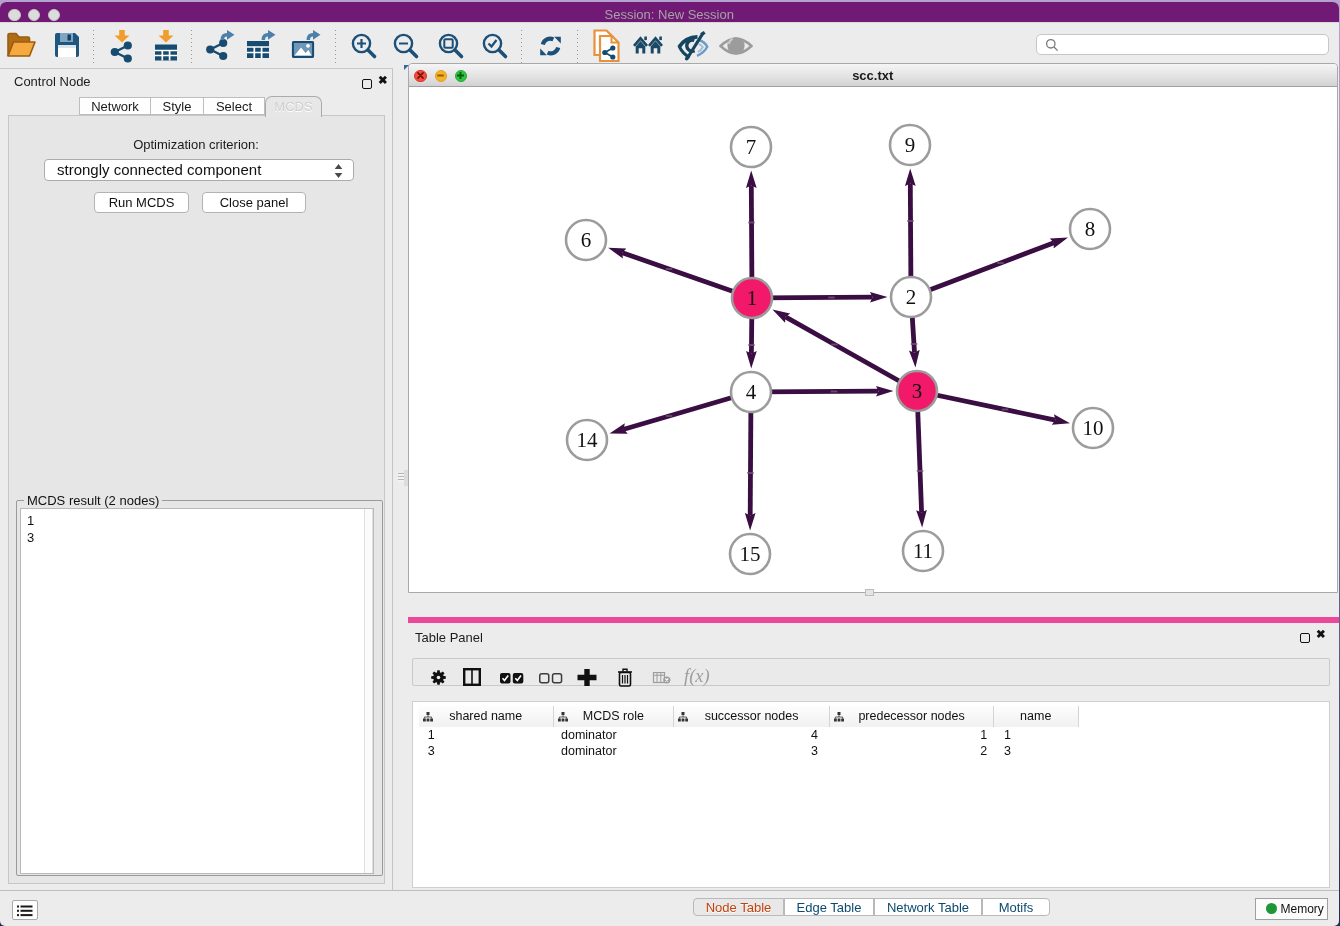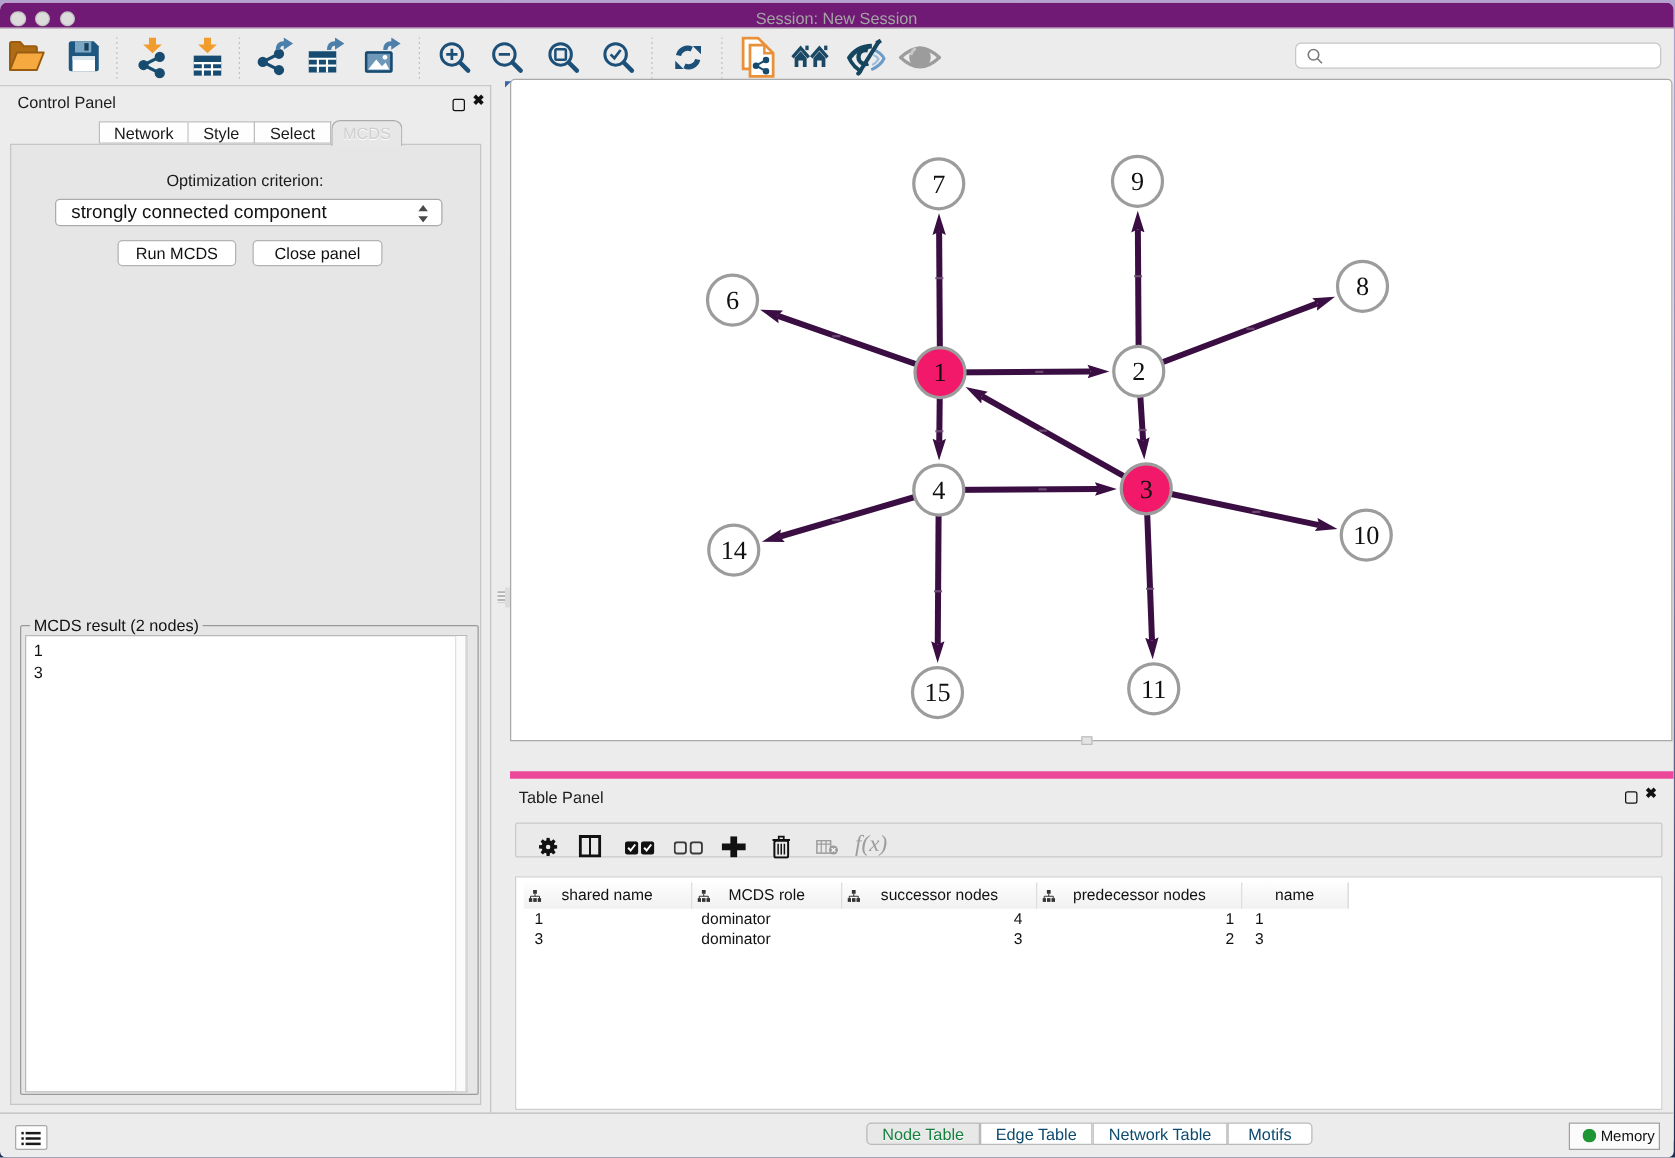--- a/index.html
+++ b/index.html
@@ -214,21 +214,21 @@
     <div class="tsep" style="left:577px;"></div>
     <div class="search">
       <svg width="14" height="14" style="position:absolute;left:8px;top:3px;" viewBox="0 0 14 14">
           <circle cx="5.8" cy="5.8" r="4.2" fill="none" stroke="#7a7a7a" stroke-width="1.3"></circle>
           <line x1="9" y1="9" x2="12.6" y2="12.6" stroke="#7a7a7a" stroke-width="1.3"></line>
         </svg>
     </div>
   </div>
 
   <div class="cpanel">
-    <div class="ptitle">Control Panel</div>
+    <div class="ptitle">Control Node</div>
     <div class="wbtn-max" style="left:362px; top:10px;"></div>
     <div class="wbtn-x" style="left:378px; top:4px;">✖</div>
     <div class="cptab first" style="left:79px; top:28px; width:72px;">Network</div>
     <div class="cptab" style="left:151px; top:28px; width:53px;">Style</div>
     <div class="cptab" style="left:204px; top:28px; width:61px;">Select</div>
     <div class="cpcontent"></div>
     <div class="mcdstab">MCDS</div>
     <div class="optlabel">Optimization criterion:</div>
     <div class="dropdown">strongly connected component
       <svg width="9" height="14" style="position:absolute; right:10px; top:4px;" viewBox="0 0 9 14">
@@ -238,20 +238,38 @@
     </div>
     <div class="btn" style="left:94px; top:122.5px; width:95px;">Run MCDS</div>
     <div class="btn" style="left:202px; top:122.5px; width:104px;">Close panel</div>
     <div class="groupbox">
       <div class="grouplabel">MCDS result (2 nodes)</div>
       <div class="resultarea">1<br>3<div class="rscroll"></div></div>
     </div>
   </div>
 
   <div class="netwin">
+    <div class="nettitle">
+      <div class="tl" style="left:5px; background:#ee4d40; border:1px solid #d8382c;">
+          <svg width="12" height="12" viewBox="0 0 12 12">
+            <path d="M3.2 3.2 L8.8 8.8 M8.8 3.2 L3.2 8.8" stroke="#7e0f05" stroke-width="1.8" stroke-linecap="round"></path>
+          </svg>
+        </div>
+      <div class="tl" style="left:25.5px; background:#f6b32a; border:1px solid #e0a024;">
+          <svg width="12" height="12" viewBox="0 0 12 12">
+            <line x1="2.4" y1="6" x2="9.6" y2="6" stroke="#985d03" stroke-width="2"></line>
+          </svg>
+        </div>
+      <div class="tl" style="left:45.5px; background:#31c23f; border:1px solid #27a837;">
+          <svg width="12" height="12" viewBox="0 0 12 12">
+            <path d="M6 2.2 V9.8 M2.2 6 H9.8" stroke="#035e0c" stroke-width="2"></path>
+          </svg>
+        </div>
+      <div class="nettext">scc.txt</div>
+    </div>
     <svg id="graph" width="928" height="506" style="position:absolute; left:0; top:23px;" viewBox="0 0 928 506">
       <defs>
         <marker id="arw" markerWidth="19" markerHeight="11.5" refX="2.5" refY="5.75" orient="auto" markerUnits="userSpaceOnUse">
           <path d="M0,0.4 L17.5,5.75 L0,11.1 L2.6,5.75 Z" fill="#3a0e42"></path>
         </marker>
       </defs>
       <g stroke="#3a0e42" stroke-width="4.8">
         <line x1="343.0" y1="211.0" x2="342.3" y2="98.5" marker-end="url(#arw)"></line>
         <line x1="343.0" y1="211.0" x2="213.3" y2="165.7" marker-end="url(#arw)"></line>
         <line x1="343.0" y1="211.0" x2="463.5" y2="210.2" marker-end="url(#arw)"></line>
@@ -399,21 +417,21 @@
       <div class="trow" style="left:148px; top:24.5px;">dominator</div>
       <div class="trow" style="left:260.9px; top:24.5px; width:144px; text-align:right;">4</div>
       <div class="trow" style="left:417.3px; top:24.5px; width:157px; text-align:right;">1</div>
       <div class="trow" style="left:591px; top:24.5px;">1</div>
       <div class="trow" style="left:14.7px; top:40.5px;">3</div>
       <div class="trow" style="left:148px; top:40.5px;">dominator</div>
       <div class="trow" style="left:260.9px; top:40.5px; width:144px; text-align:right;">3</div>
       <div class="trow" style="left:417.3px; top:40.5px; width:157px; text-align:right;">2</div>
       <div class="trow" style="left:591px; top:40.5px;">3</div>
     </div>
-    <div class="btabs" style="left:285px; width:91px; background:#e8e8e8; color:#15803d; text-shadow:0 1px 0 #fff; border-radius:4px 0 0 4px;">Node Table</div>
+    <div class="btabs" style="left:285px; width:91px; background:#e8e8e8; color:#c2410c; text-shadow:0 1px 0 #fff; border-radius:4px 0 0 4px;">Node Table</div>
     <div class="btabs" style="left:376px; width:90px;">Edge Table</div>
     <div class="btabs" style="left:466px; width:108px;">Network Table</div>
     <div class="btabs" style="left:574px; width:68px; border-radius:0 4px 4px 0;">Motifs</div>
   </div>
 
   <div style="position:absolute; left:403.5px; top:62.5px; width:0; height:0; border-top:5px solid #3465a4; border-right:5px solid transparent;"></div>
   <div style="position:absolute; left:398px; top:471px; width:7px; height:9px; background:repeating-linear-gradient(180deg,#b5b5b5 0 1.5px, #f2f2f2 1.5px 3px);"></div>
   <div style="position:absolute; left:865px; top:586.5px; width:9px; height:7px; background:#e4e4e4; border:1px solid #bdbdbd;"></div>
   <div style="position:absolute; left:404px; top:468px; width:4px; height:16px; background:#dcdcdc;"></div>
 

